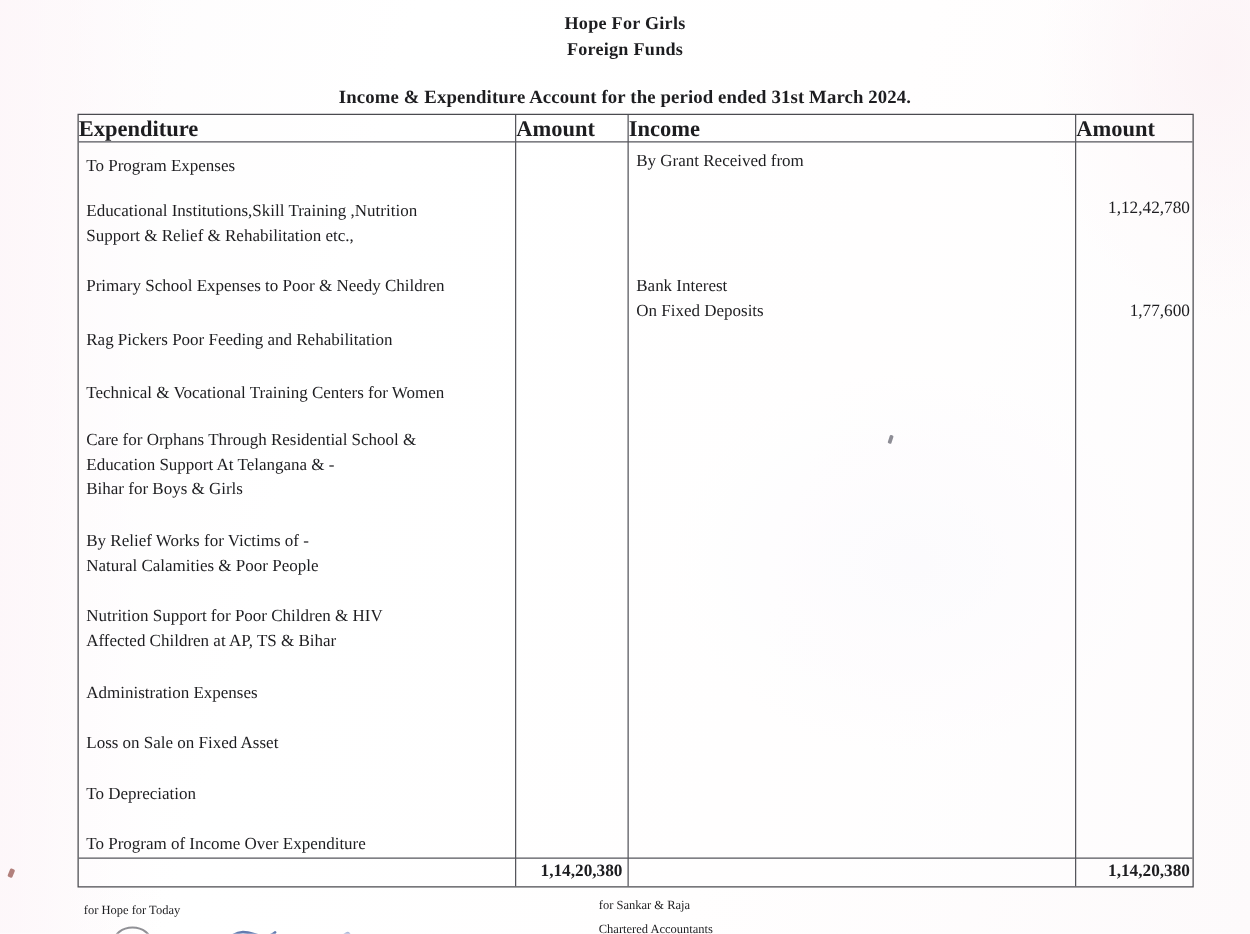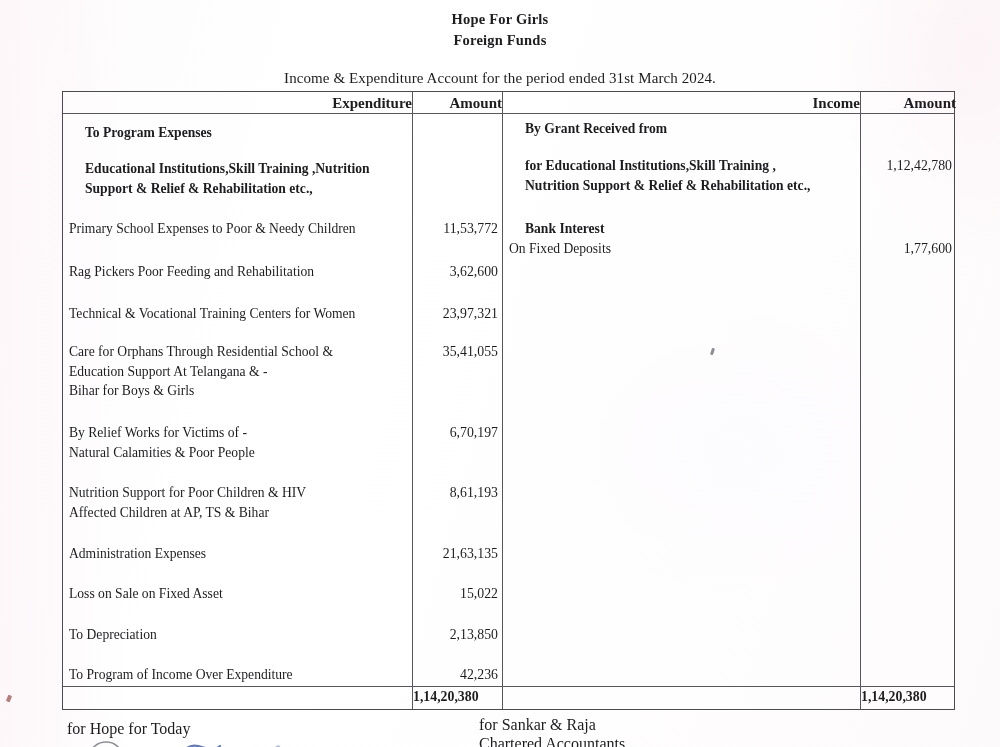--- a/index.html
+++ b/index.html
@@ -47,21 +47,21 @@
     letter-spacing: 0.2px;
   }
   #org-name  { top: 11px; }
   #fund-name { top: 32px; }
 
   #statement-title {
     position: absolute;
     top: 70px;
     left: 0; right: 0;
     text-align: center;
-    font-weight: normal;
+    font-weight: bold;
     font-size: 15px;
     letter-spacing: 0.1px;
   }
 
   
   #ledger-table {
     position: absolute;
     left: 62px;
     top: 91px;
     width: 893px;
@@ -91,23 +91,23 @@
   }
   #hline-header { top: 21px; }
   #hline-total  { top: 594px; }
 
   
   .col-head {
     position: absolute;
     top: 2px;
     height: 19px;
     line-height: 19px;
-    text-align: right;
-    font-weight: bold;
-    font-size: 15px;
+    text-align: left;
+    font-weight: bold;
+    font-size: 18px;
   }
   #head-expenditure { left: 0px;   width: 349px; }
   #head-amount-left { left: 350px; width: 89px;  }
   #head-income      { left: 440px; width: 357px; }
   #head-amount-right{ left: 798px; width: 95px;  }
 
   
   .body-col {
     position: absolute;
     top: 22px;
@@ -118,49 +118,50 @@
   #col-amount-left  { left: 350px; width: 89px;  }
   #col-income       { left: 440px; width: 357px; padding-left: 6px; }
   #col-amount-right { left: 798px; width: 95px;  }
 
   .entry-label {
     position: absolute;
     font-size: 13.6px;
     line-height: 19.5px;
     white-space: pre-line;
   }
-  .entry-label.bold { font-weight: bold; margin-left: 16px; }
+  .entry-label.bold { font-weight: normal; }
 
   .entry-amount {
     position: absolute;
     right: 4px;
     font-size: 13.8px;
     line-height: 19.5px;
     text-align: left;
     white-space: nowrap;
   }
 
   
   .total-cell {
     position: absolute;
     bottom: 2px;
     height: 21px;
     line-height: 21px;
     font-weight: bold;
     font-size: 13.8px;
+    text-align: right;
     padding-right: 4px;
     box-sizing: border-box;
   }
   #total-left  { left: 350px; width: 89px; }
   #total-right { left: 798px; width: 95px; }
 
   
   .footer-text {
     position: absolute;
-    font-size: 16px;
+    font-size: 10px;
     line-height: 19px;
     white-space: pre-line;
   }
   #footer-org  { left: 67px;  top: 719px; }
   #footer-firm { left: 479px; top: 715px; }
 
   
   #signature-mark {
     position: absolute;
     left: 88px; top: 736px;
@@ -227,37 +228,23 @@
     <div class="entry-label" style="top:309px">By Relief Works for Victims of -
 Natural Calamities &amp; Poor People</div>
     <div class="entry-label" style="top:369px">Nutrition Support for Poor Children &amp; HIV
 Affected Children  at AP, TS &amp; Bihar</div>
     <div class="entry-label" style="top:430px">Administration Expenses</div>
     <div class="entry-label" style="top:470px">Loss on Sale on Fixed Asset</div>
     <div class="entry-label" style="top:511px">To Depreciation</div>
     <div class="entry-label" style="top:551px">To Program of Income Over Expenditure</div>
   </div>
 
-  <div class="body-col" id="col-amount-left">
-    <div class="entry-amount" style="top:105px">11,53,772</div>
-    <div class="entry-amount" style="top:148px">3,62,600</div>
-    <div class="entry-amount" style="top:190px">23,97,321</div>
-    <div class="entry-amount" style="top:228px">35,41,055</div>
-    <div class="entry-amount" style="top:309px">6,70,197</div>
-    <div class="entry-amount" style="top:369px">8,61,193</div>
-    <div class="entry-amount" style="top:430px">21,63,135</div>
-    <div class="entry-amount" style="top:470px">15,022</div>
-    <div class="entry-amount" style="top:511px">2,13,850</div>
-    <div class="entry-amount" style="top:551px">42,236</div>
-  </div>
 
   <div class="body-col" id="col-income">
     <div class="entry-label bold" style="top:5px">By  Grant Received from</div>
-    <div class="entry-label bold" style="top:42px">for Educational Institutions,Skill Training ,
-Nutrition Support  &amp; Relief &amp; Rehabilitation etc.,</div>
     <div class="entry-label bold" style="top:105px">Bank Interest</div>
     <div class="entry-label" style="top:125px">On Fixed Deposits</div>
   </div>
 
   <div class="body-col" id="col-amount-right">
     <div class="entry-amount" style="top:42px">1,12,42,780</div>
     <div class="entry-amount" style="top:125px">1,77,600</div>
   </div>
 
   <div class="total-cell" id="total-left">1,14,20,380</div>

